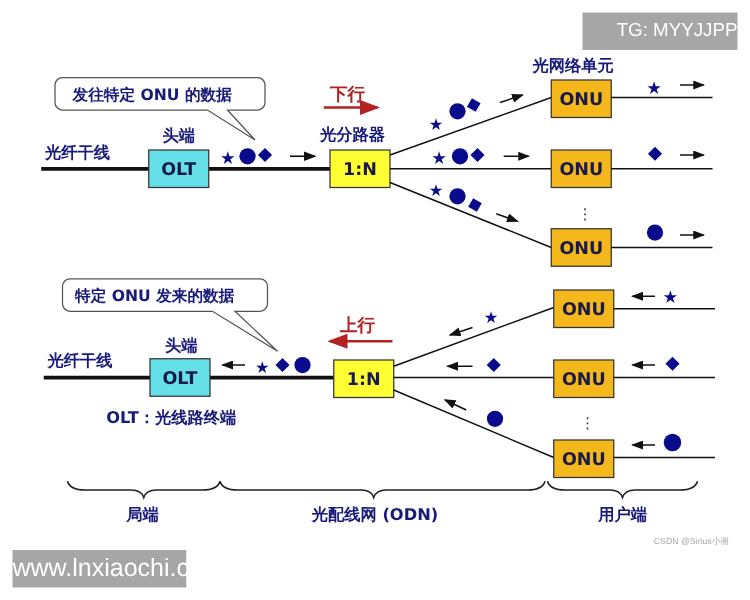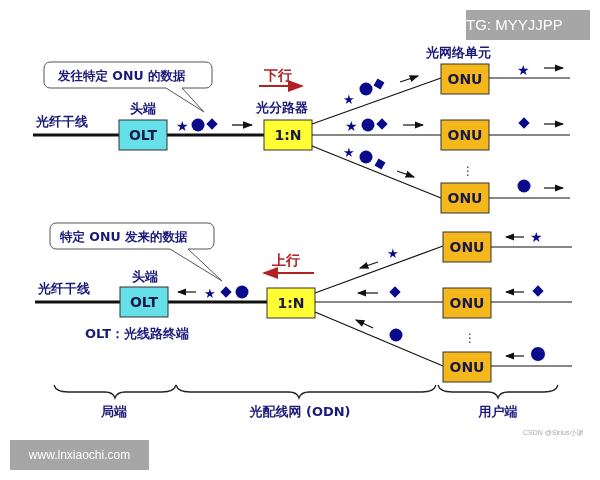--- a/index.html
+++ b/index.html
@@ -6,22 +6,22 @@
   body { width:600px; height:480px; position:relative; overflow:hidden;
          font-family:"DejaVu Sans", "Liberation Sans", sans-serif; }
   svg { position:absolute; left:0; top:0; }
   .lbl { font-weight:bold; fill:#1a1a7a; font-size:13px; }
   .box-text { font-weight:bold; fill:#1a1a4a; font-size:14px; }
   .red { fill:#b22222; font-weight:bold; font-size:14px; }
   .callout-text { font-weight:bold; fill:#1a1a7a; font-size:12.5px; }
   .wm { position:absolute; background:#a6a6a6; color:#ffffff;
         font-family:"Liberation Sans", sans-serif; }
   .wm-tg { left:466px; top:10px; width:124px; height:30px; font-size:15px;
-           line-height:30px; text-align:left; }
-  .wm-url { left:10px; top:440px; width:139px; height:30px; font-size:12px;
+           line-height:30px; text-align:right; }
+  .wm-url { left:10px; top:440px; width:139px; height:30px; font-size:20px;
             line-height:30px; text-align:center; }
   .csdn { position:absolute; left:523px; top:428px; font-size:7px; color:#aaaaaa;
           font-family:"Liberation Sans", sans-serif; }
 </style>
 </head>
 <body>
 
 <svg width="600" height="480" viewBox="0 0 600 480" xmlns="http://www.w3.org/2000/svg">
   <defs>
     <marker id="ah" markerWidth="8" markerHeight="6" refX="7" refY="3" orient="auto">

